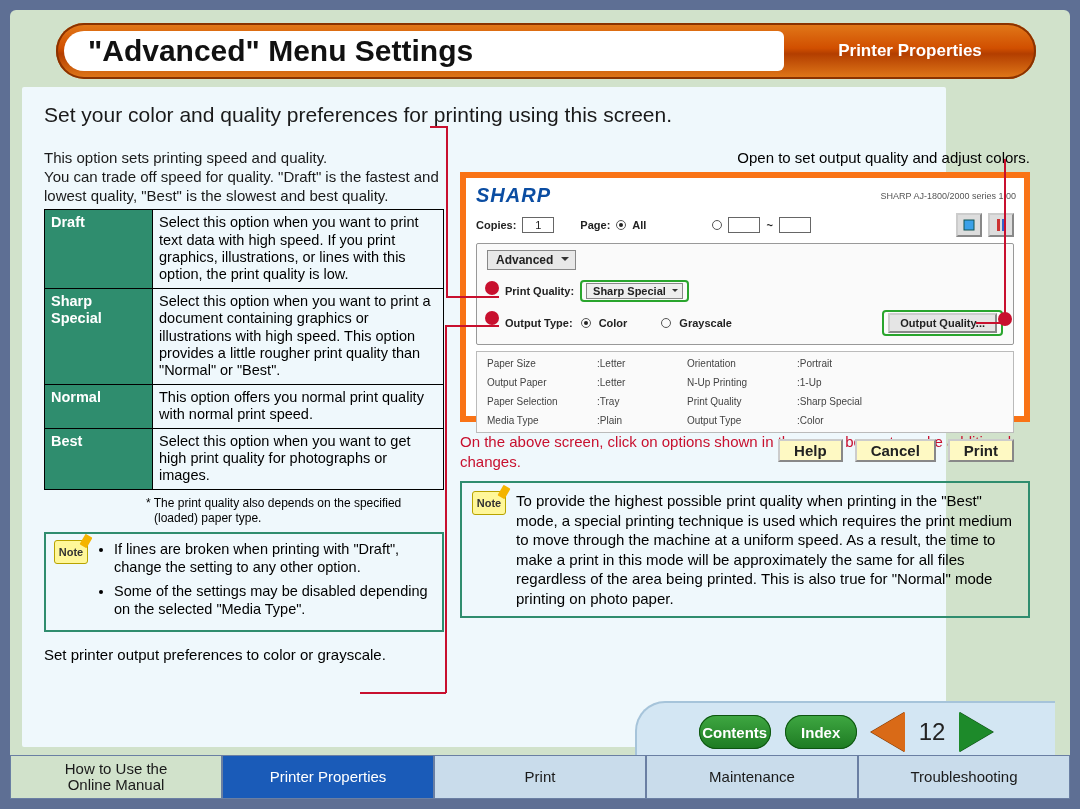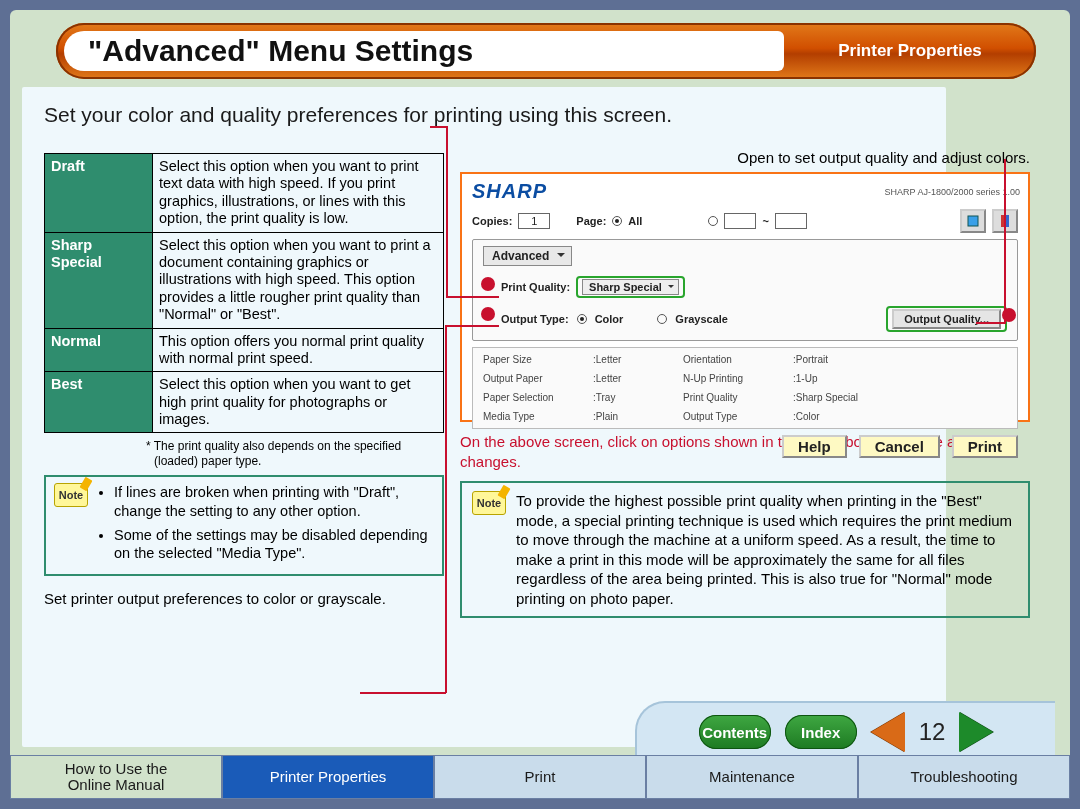--- a/index.html
+++ b/index.html
@@ -128,21 +128,21 @@
     background: #f4b400;
     transform: rotate(30deg);
     border-radius: 1px;
   }
   .note-list { list-style: disc; padding-left: 18px; }
   .note-list li { margin-bottom: 6px; }
 
   .right-intro { font-size: 15px; text-align: right; margin-bottom: 6px; }
 
   .dialog {
-    border: 2px solid #f97316;
+    border: 6px solid #f97316;
     background: #fff;
     width: 570px;
     height: 250px;
     position: relative;
     font-size: 11px;
     color: #222;
   }
   .dialog-head {
     display: flex;
     align-items: center;
@@ -357,20 +357,22 @@
     <div class="title-inner">"Advanced" Menu Settings</div>
     <div class="title-right">Printer Properties</div>
   </div>
 
   <div class="page">
     <div class="intro">Set your color and quality preferences for printing using this screen.</div>
 
     <div class="columns">
 
       <div class="left-col">
+        <div class="body-text" style="white-space:pre-line">This option sets printing speed and quality.
+You can trade off speed for quality. "Draft" is the fastest and lowest quality, "Best" is the slowest and best quality.</div>
 
         <table class="quality-table">
           <tbody>
               <tr>
                 <td class="name">Draft</td>
               <td>Select this option when you want to print text data with high speed. If you print graphics, illustrations, or lines with this option, the print quality is low.</td>
               </tr>
           <tr>
                 <td class="name">Sharp Special</td>
               <td>Select this option when you want to print a document containing graphics or illustrations with high speed. This option provides a little rougher print quality than "Normal" or "Best".</td>

